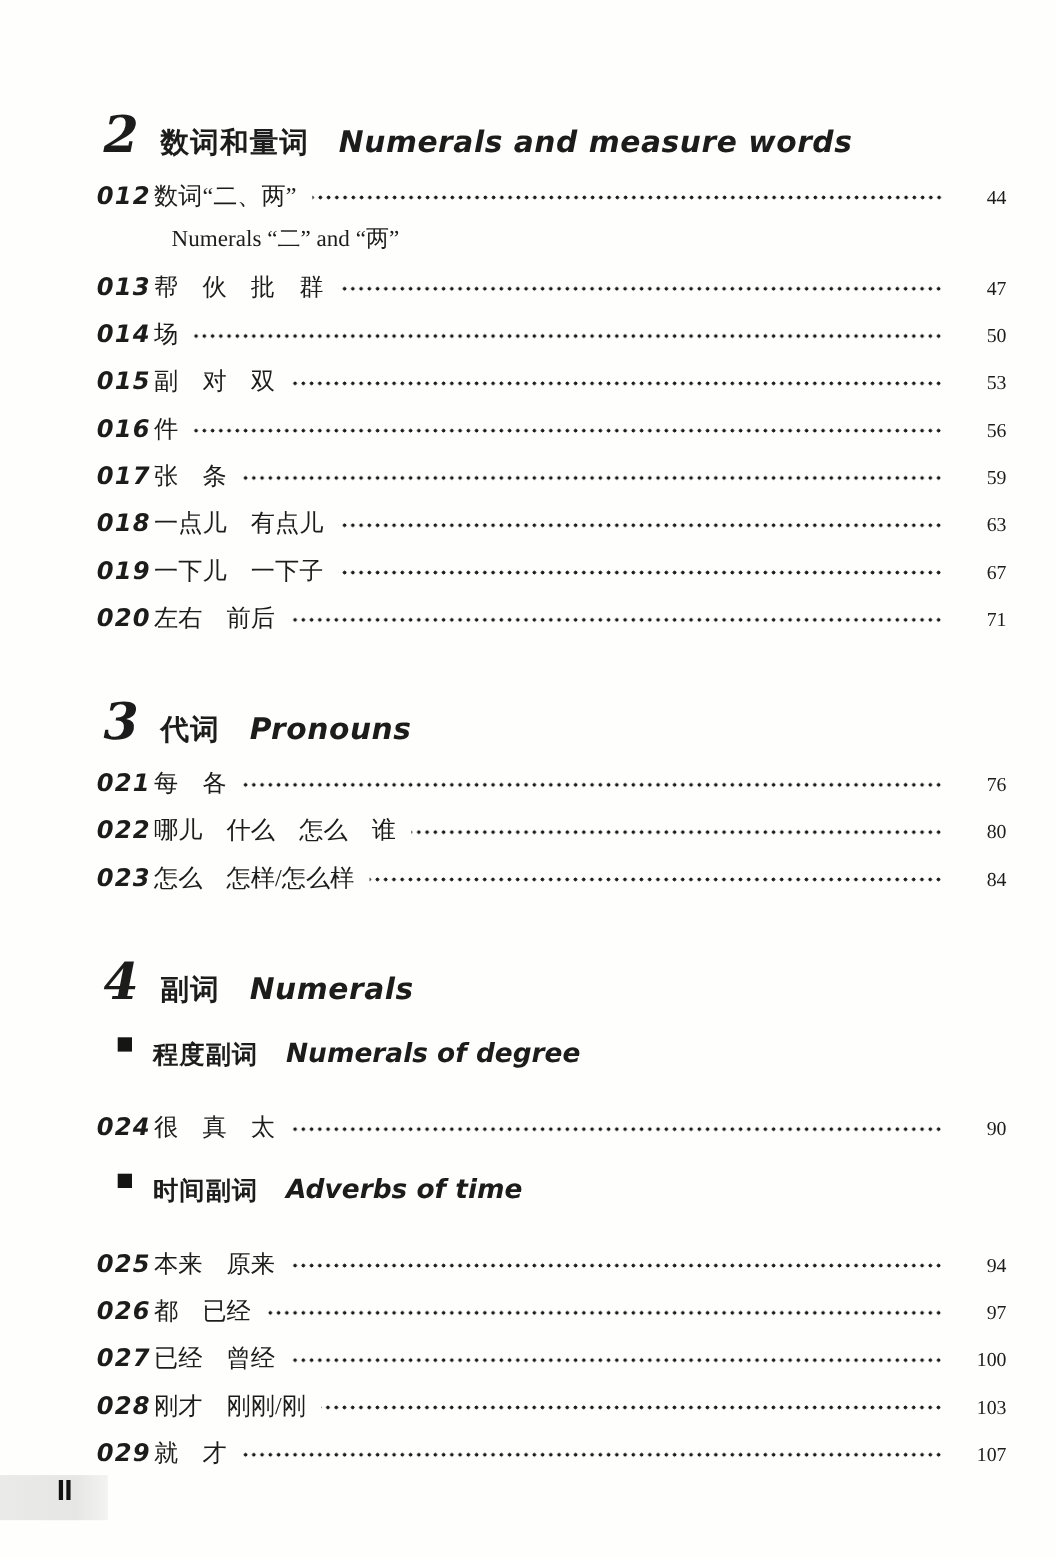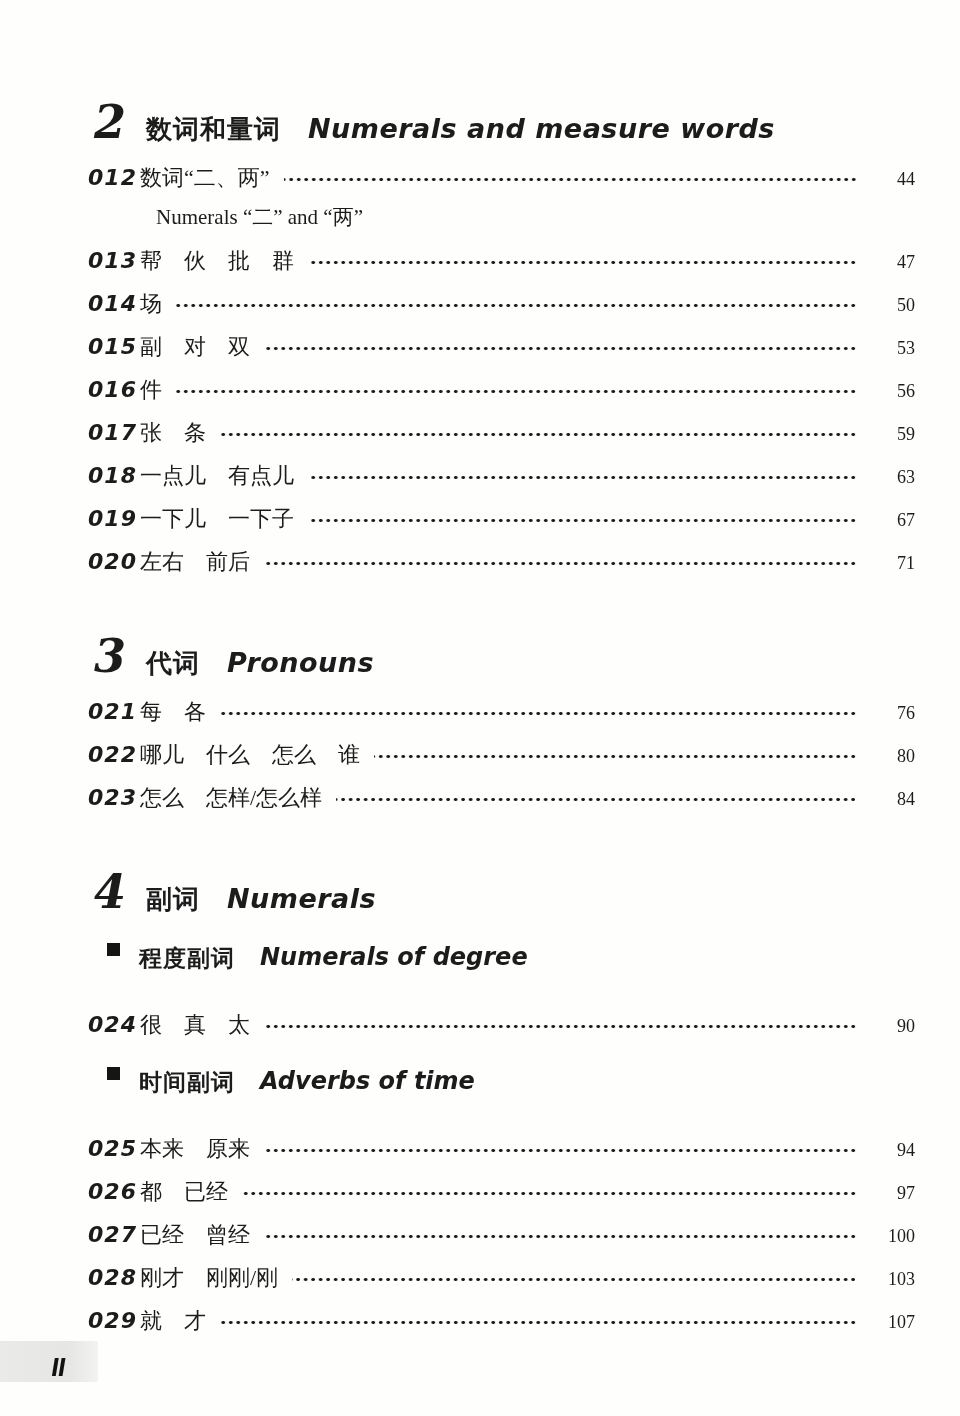--- a/index.html
+++ b/index.html
@@ -87,21 +87,21 @@
     font-family:"DejaVu Sans", sans-serif;
     font-weight:bold; font-style:italic;
     font-size:24px; margin-left:25px;
   }
   .section-gap { margin-top:54px; }
   
   .footer-bar {
     position:absolute; left:0; top:1341px;
     width:98px; height:41px;
     background:linear-gradient(90deg, #eaeae8 0%, #e6e6e4 70%, #f3f3f1 100%);
-    display:flex; align-items:flex-end;font-style:italic;
+    display:flex; align-items:flex-start;
   }
   .footer-num {
     font-family:"DejaVu Sans", sans-serif;
     font-weight:bold; font-size:25px;
     color:#111;
     margin-left:50px;
     letter-spacing:-1px;
     transform:scaleX(0.82);
   }
 </style>

